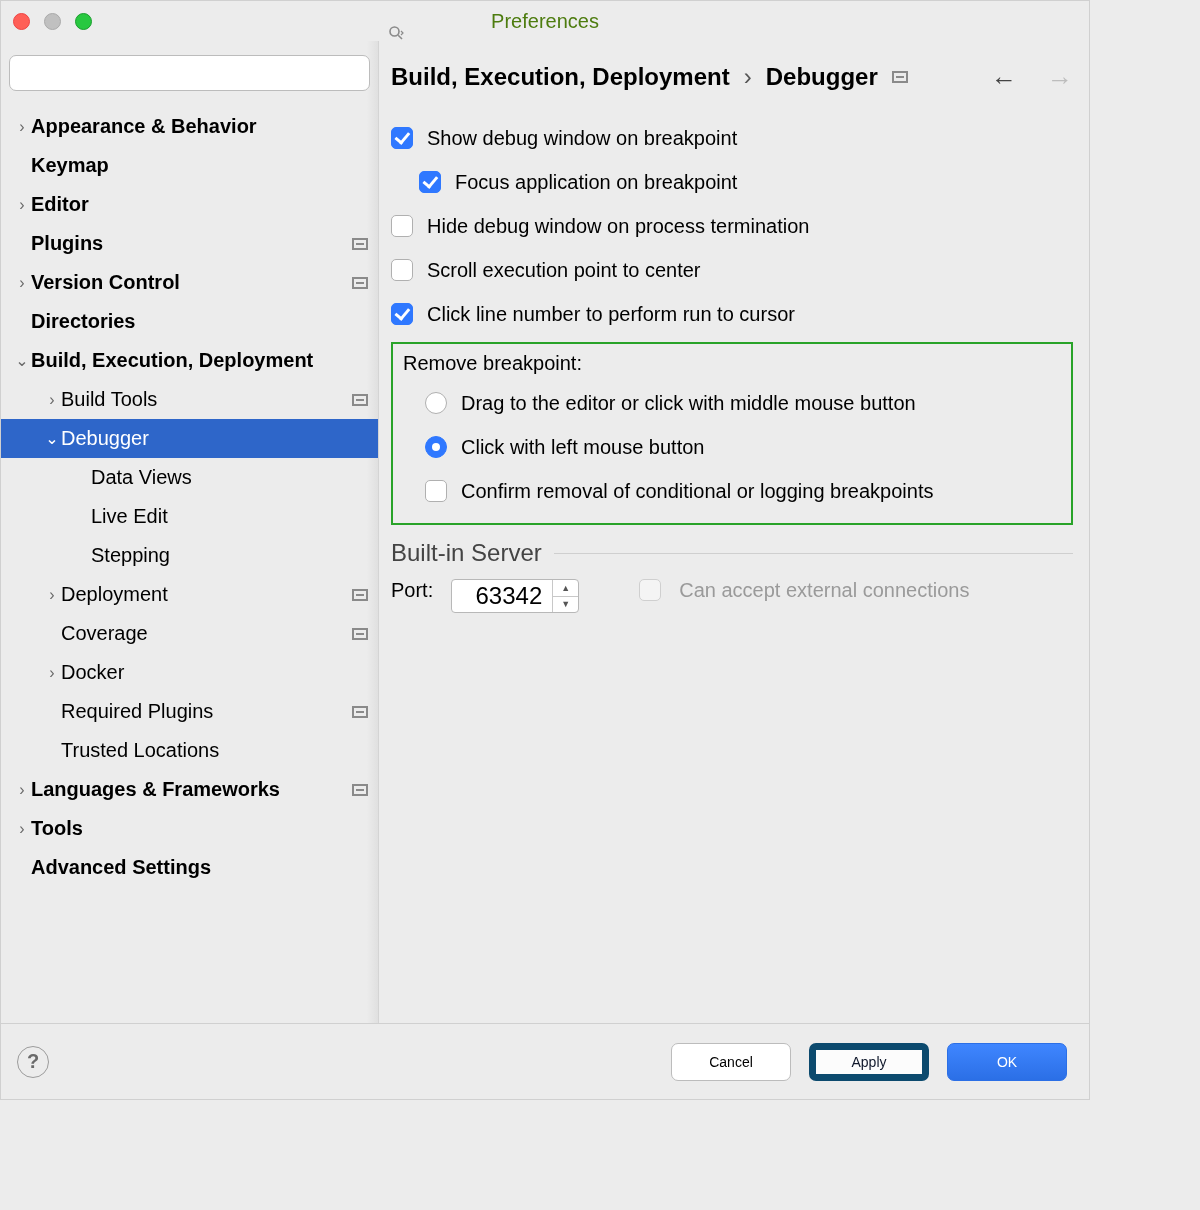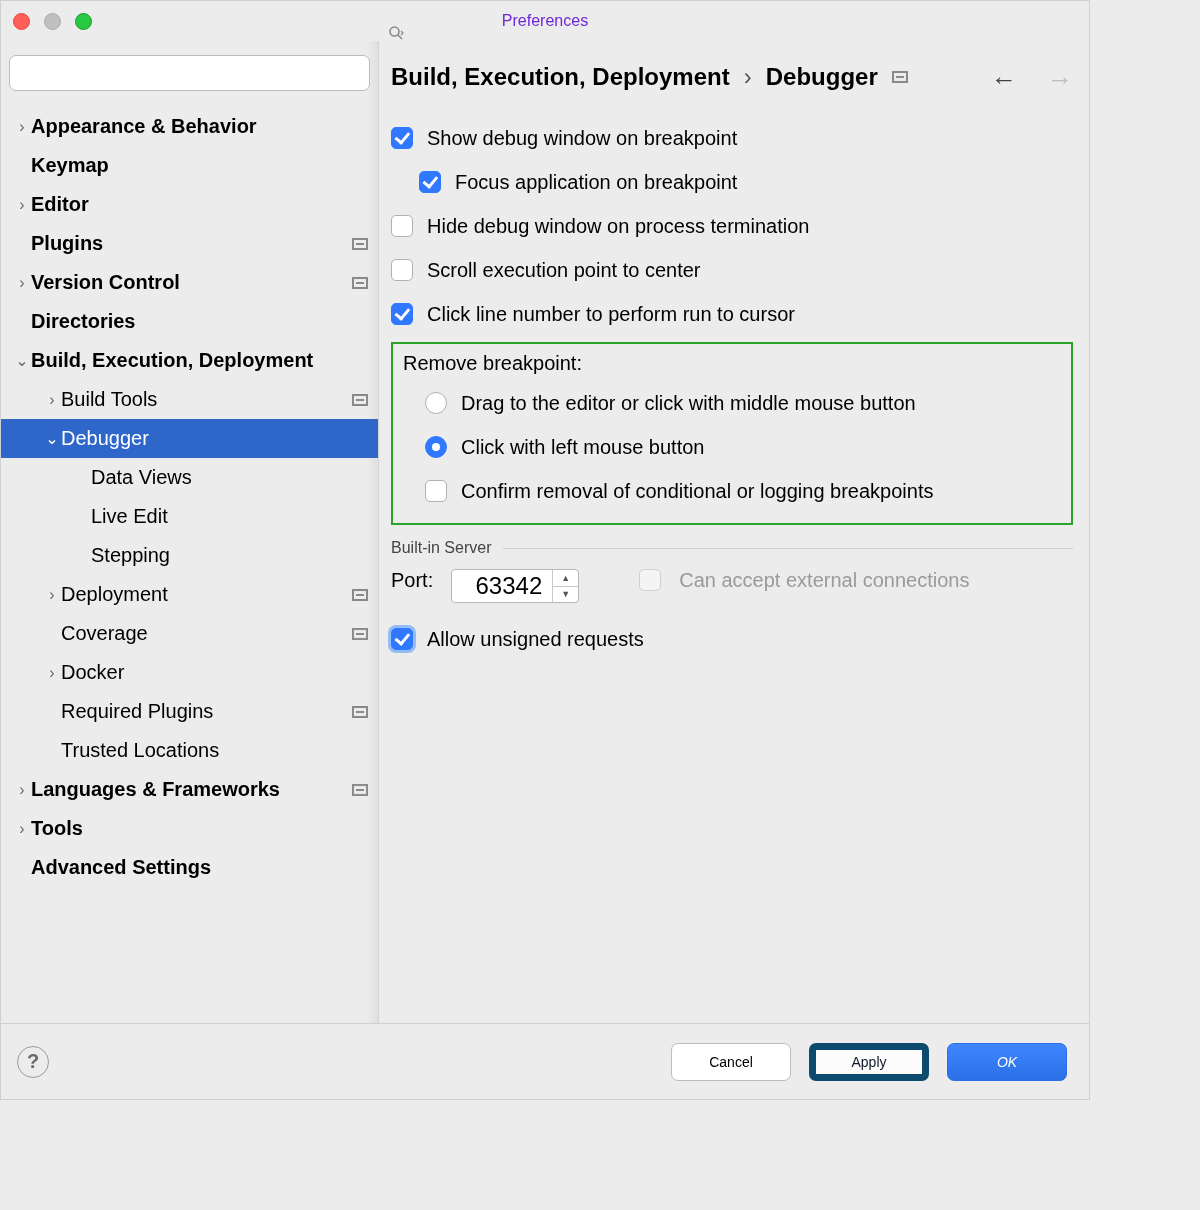--- a/index.html
+++ b/index.html
@@ -30,21 +30,21 @@
   }
   .traffic-lights { display: flex; gap: 14px; }
   .tl {
     width: 17px; height: 17px; border-radius: 50%;
   }
   .tl-close { background: #ff5f57; border: 1px solid #e44; }
   .tl-min { background: #c0c0c0; border: 1px solid #aaa; }
   .tl-max { background: #28c840; border: 1px solid #1a9e2e; }
   .title-text {
     position: absolute; left: 0; right: 0; text-align: center;
-    font-size: 16px; color: #6d28d9;
+    font-size: 20px; color: #4d7c0f;
   }
   .body-area {
     flex: 1; display: flex; min-height: 0;
   }
   .sidebar {
     width: 378px;
     background: linear-gradient(to right, #ececec 97%, #e0e0e0 100%);
     border-right: 1px solid #d4d4d4;
     display: flex; flex-direction: column;
     padding-top: 6px;
@@ -153,21 +153,21 @@
     content: ""; width: 8px; height: 8px; background: #fff; border-radius: 50%;
   }
   .highlight-box {
     border: 2px solid #29a329;
     padding: 6px 6px 10px 6px;
     margin: 6px 0 14px 0;
   }
   .section-label-row {
     display: flex; align-items: center; gap: 12px; margin: 10px 0 12px 0;
   }
-  .section-label { font-size: 16px; color: #444; }
+  .section-label { font-size: 24px; color: #444; }
   .hr { flex: 1; height: 1px; background: #cfcfcf; }
   .port-row {
     display: flex; gap: 18px; font-size: 20px;
   }
   .spinner {
     display: inline-flex; align-items: stretch; border: 1px solid #b8b8b8;
     border-radius: 4px; background: #fff; height: 34px;
   }
   .spinner input {
     width: 100px; border: none; text-align: right; padding: 0 10px;
@@ -193,21 +193,21 @@
   }
   .spacer { flex: 1; }
   .btn {
     height: 38px; min-width: 120px; border-radius: 7px;
     display: inline-flex; align-items: center; justify-content: center;
     font-size: 14px; padding: 0 22px;
   }
   .btn-default { background: #fff; border: 1px solid #bcbcbc; }
   .btn-disabled { background: #fcfcfc; border: 7px solid #0c4a6e; color: #0f172a; }
   .btn-primary {
-    background: linear-gradient(#3f86ff, #2b6fe6); color: #fff; border: 1px solid #2b6fe6; font-style: italic;
+    background: linear-gradient(#3f86ff, #2b6fe6); color: #fff; border: 1px solid #2b6fe6;
   }
 </style>
 </head>
 <body>
 
 <div class="window">
   <div class="titlebar">
     <div class="traffic-lights">
       <span class="tl tl-close"></span>
       <span class="tl tl-min"></span>
@@ -382,24 +382,20 @@
           <span class="spin-btns">
             <span class="spin-up">▲</span>
             <span class="spin-down">▼</span>
           </span>
         </span>
         <span style="width:24px"></span>
         <span class="cb disabled"></span>
         <span class="disabled-text">Can accept external connections</span>
       </div>
 
-      <div class="option-row" style="margin-top:14px">
-        <span class="cb checked focus"></span>
-        <span>Allow unsigned requests</span>
-      </div>
     </div>
   </div>
 
   <div class="footer">
     <span class="help-btn">?</span>
     <span class="spacer"></span>
     <span class="btn btn-default">Cancel</span>
     <span class="btn btn-disabled">Apply</span>
     <span class="btn btn-primary">OK</span>
   </div>

